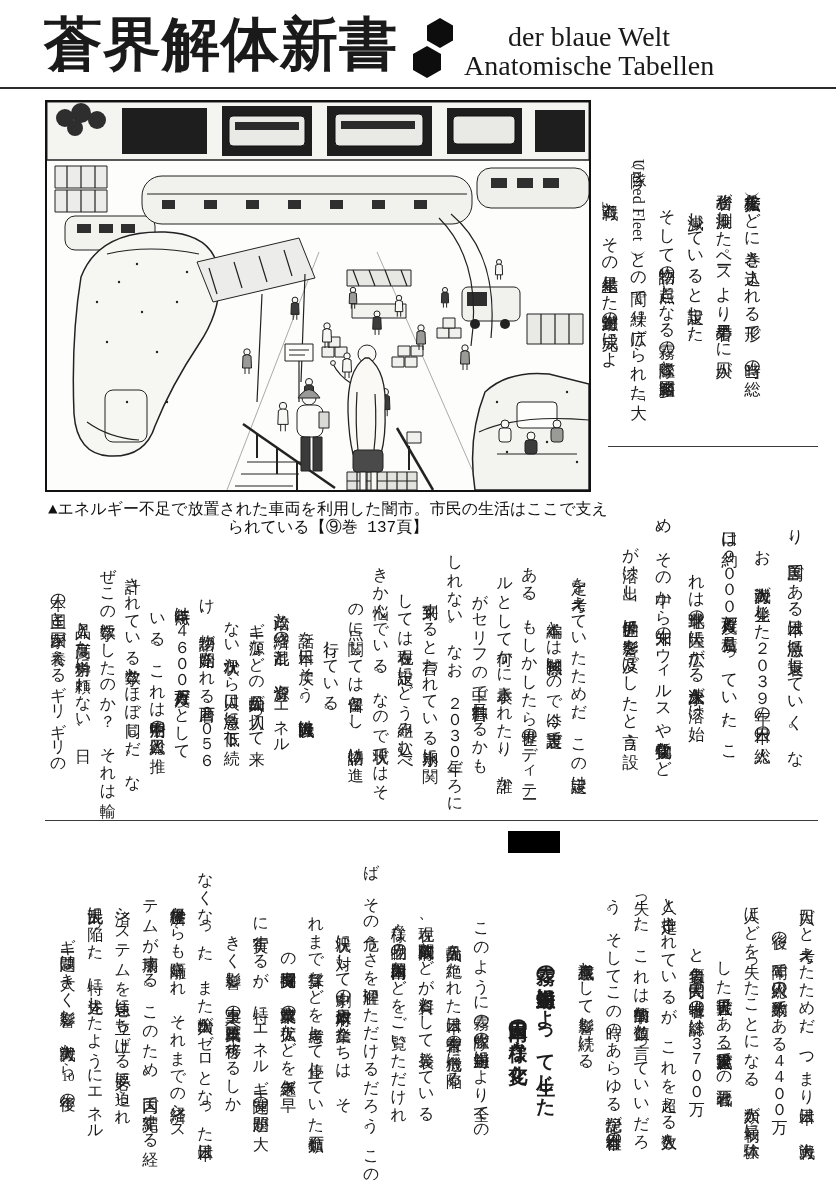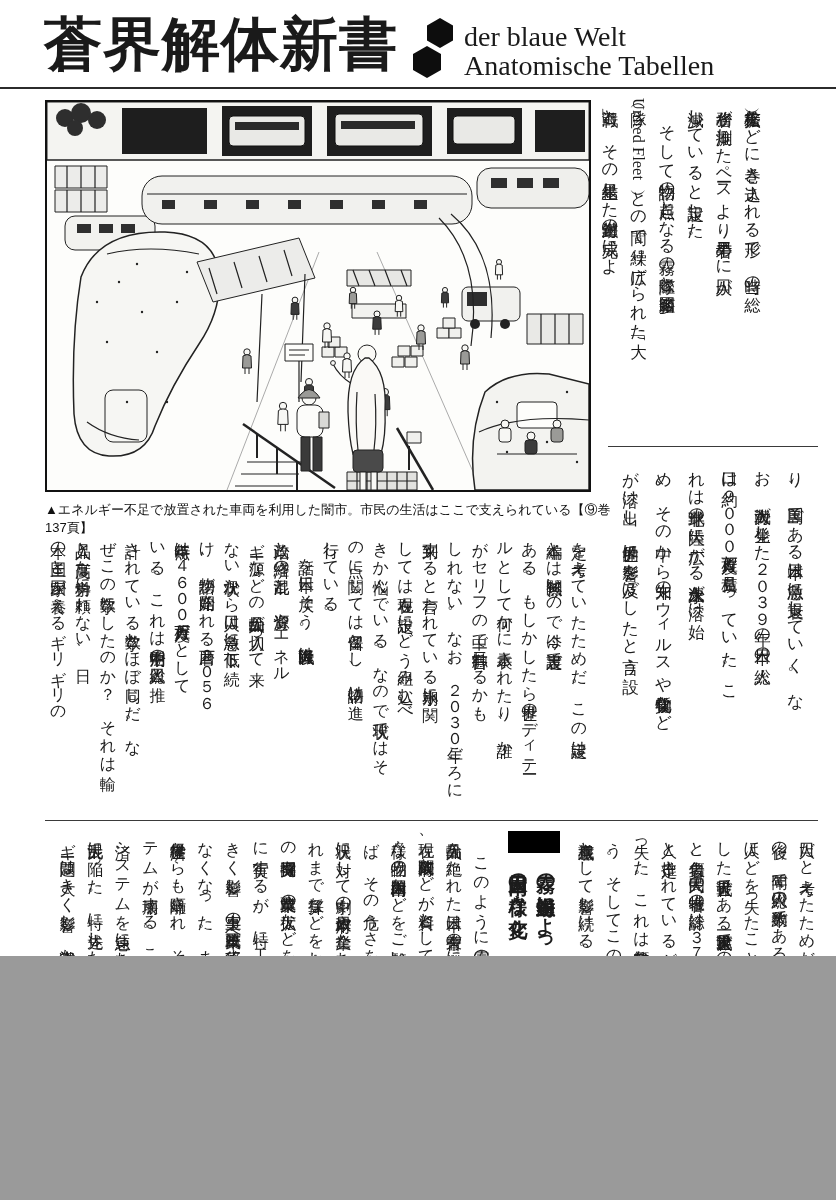--- a/index.html
+++ b/index.html
@@ -1,19 +1,20 @@
 <!DOCTYPE html>
 <html lang="ja"><head>
 <meta charset="utf-8">
 <style>
   html,body { margin:0; padding:0; background:#9a9a9a; }
   .page {
-    position:relative; width:836px; height:956px; margin:0 auto;
+    position:relative; width:836px; height:1200px; margin:0 auto;
     background:#ffffff; color:#1a1a1a; overflow:hidden;
     font-family:"Liberation Serif","DejaVu Serif",serif;
+    text-align:center;
   }
   
   .header { position:absolute; left:44px; top:8px; right:16px; height:76px; display:flex; align-items:flex-start; }
   .title {
     font-family:"Liberation Serif","DejaVu Serif",serif; font-weight:bold;
     font-size:58px; line-height:74px; letter-spacing:1px; white-space:nowrap;
   }
   .logo { margin:8px 8px 0 14px; flex:0 0 auto; }
   .subtitle {
     font-family:"Liberation Serif","DejaVu Serif",serif;
@@ -21,22 +22,22 @@
   }
   .header-rule { position:absolute; left:0; right:0; top:87px; height:2px; background:#2b2b2b; }
   
   .illustration {
     position:absolute; left:45px; top:100px; width:546px; height:392px;
     border:2px solid #111; box-sizing:border-box; background:#fdfdfb;
   }
   .illustration svg { display:block; width:100%; height:100%; }
   .caption {
     position:absolute; left:45px; top:501px; width:566px;
-    font-family:Liberation Sans, sans-serif;
-    font-size:13px; line-height:18px; color:#111;
+    font-family:Liberation Mono, monospace;
+    font-size:16px; line-height:18px; color:#111;
   }
   
   .vtext {
     position:absolute; writing-mode:vertical-rl; text-orientation:mixed;
     color:#1c1c1c; font-family:"Liberation Serif","DejaVu Serif",serif;
   }
   .vtext p { margin:0; padding:0; }
   .tcy { text-combine-upright:all; font-size:0.82em; }
   #block-a { top:98px;  right:70px; height:354px; font-size:16.5px; }
   #block-a p { line-height:28.5px; }

